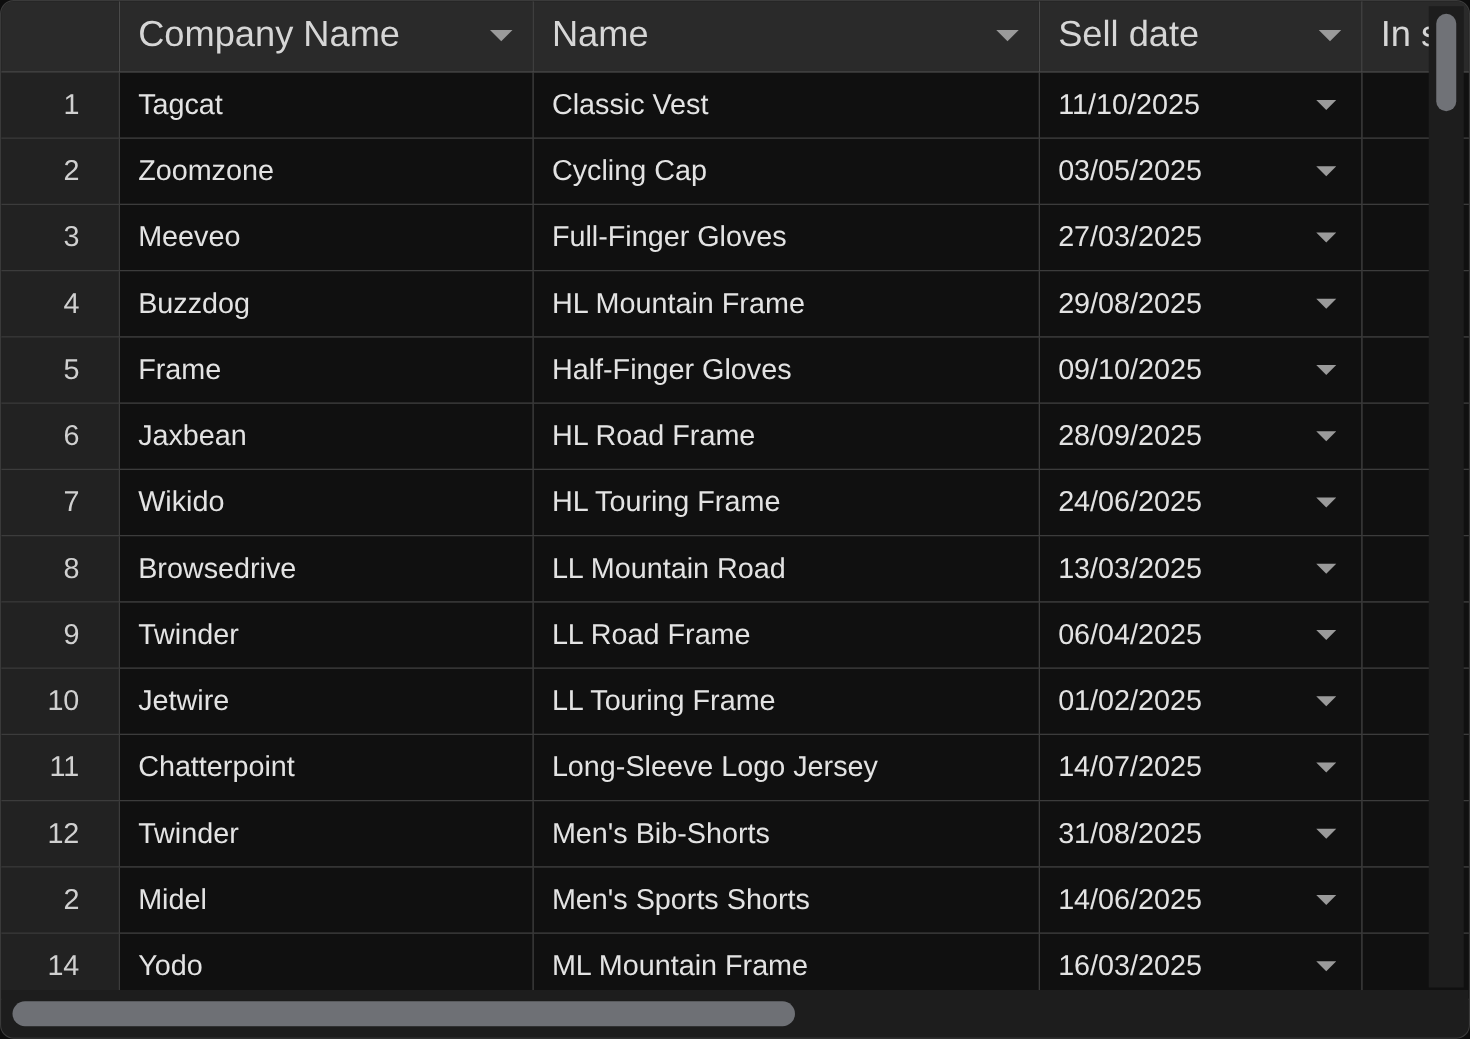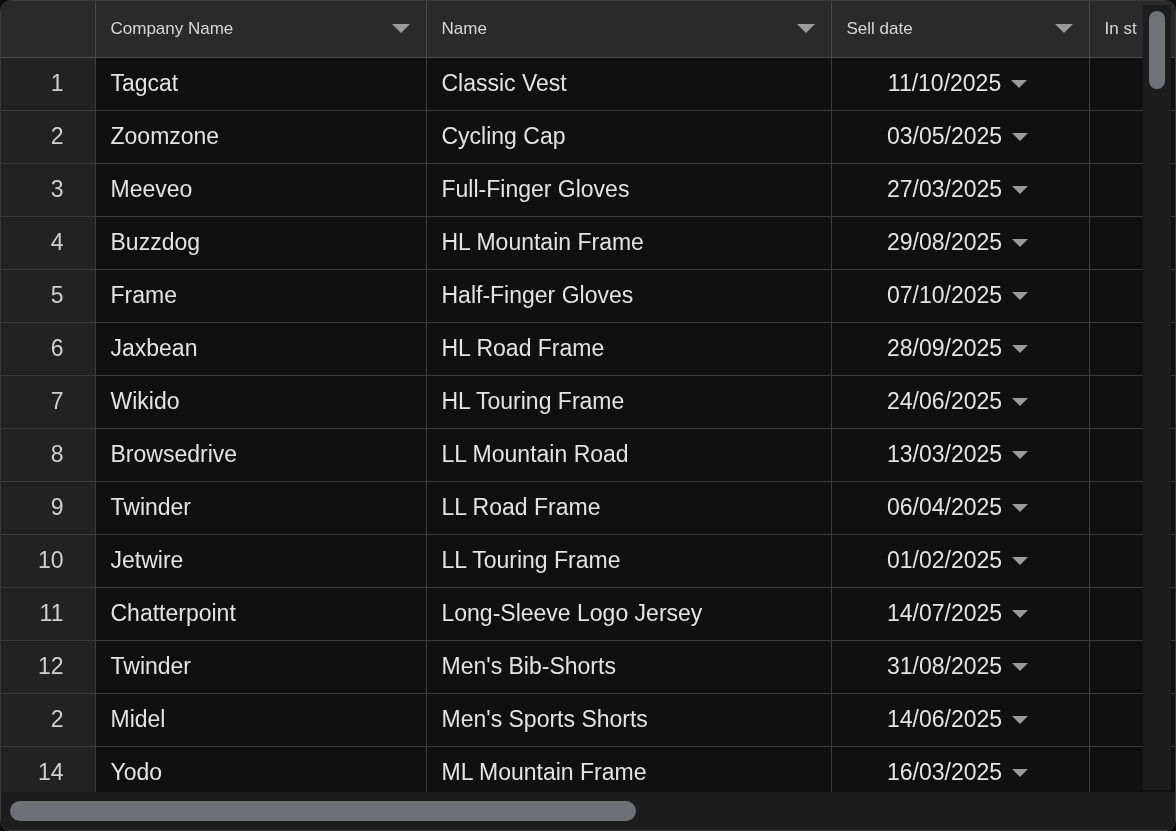--- a/index.html
+++ b/index.html
@@ -47,21 +47,21 @@
   table.data-grid col.c-company { width: 331px; }
   table.data-grid col.c-name    { width: 405px; }
   table.data-grid col.c-date    { width: 258px; }
   table.data-grid col.c-stock   { width: 117px; }
 
   
   thead th {
     height: 56px;
     background: #2a2a2a;
     color: #d6d6d6;
-    font-size: 17px;
+    font-size: 29px;
     font-weight: 400;
     text-align: left;
     padding: 0 0 0 15px;
     border-right: 1px solid #4a4a4a;
     border-bottom: 1px solid #4a4a4a;
     box-sizing: border-box;
     white-space: nowrap;
     overflow: hidden;
     position: relative;
     vertical-align: middle;
@@ -117,21 +117,21 @@
     color: #d0d0d0;
     text-align: right;
     padding: 0 31px 0 0;
     border-right: 1px solid #3c3c3c;
   }
   tbody td.cell-stock { border-right: none; }
 
   .date-inner {
     display: flex;
     align-items: center;
-    justify-content: center;
+    justify-content: space-between;
     height: 100%;
     padding-right: 20px;
   }
 
   
   #vscrollbar {
     position: absolute;
     top: 4px;
     right: 4px;
     width: 28px;
@@ -265,21 +265,21 @@
               </div>
             </td>
             <td class="cell-stock"></td>
           </tr>
           <tr>
             <td class="cell-rownum">5</td>
             <td class="cell-company">Frame</td>
             <td class="cell-name">Half-Finger Gloves</td>
             <td class="cell-date">
               <div class="date-inner">
-                <span>07/10/2025</span>
+                <span>09/10/2025</span>
                 <span class="caret caret-cell"></span>
               </div>
             </td>
             <td class="cell-stock"></td>
           </tr>
           <tr>
             <td class="cell-rownum">6</td>
             <td class="cell-company">Jaxbean</td>
             <td class="cell-name">HL Road Frame</td>
             <td class="cell-date">

